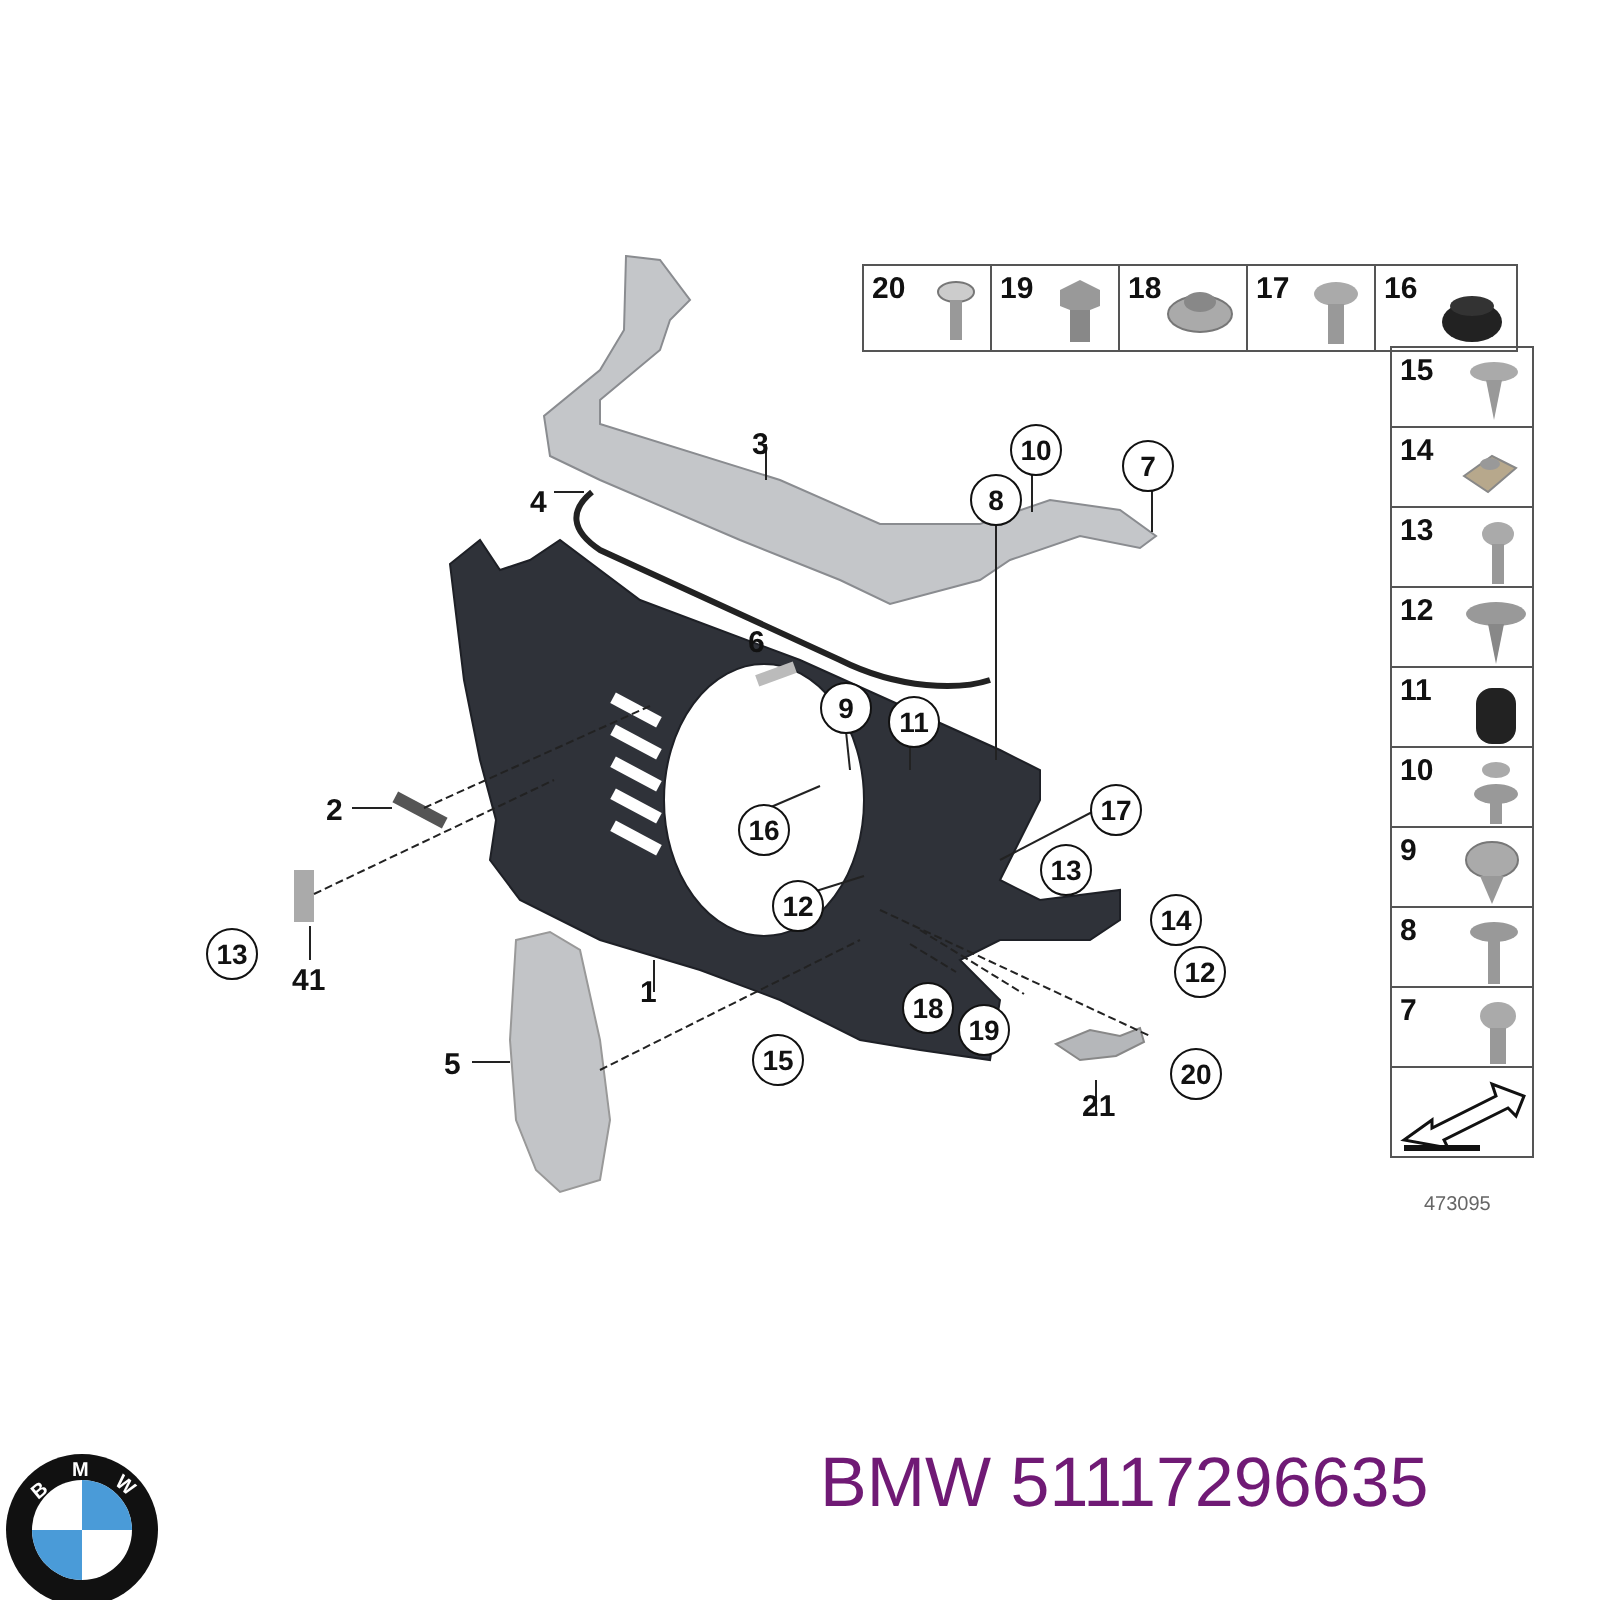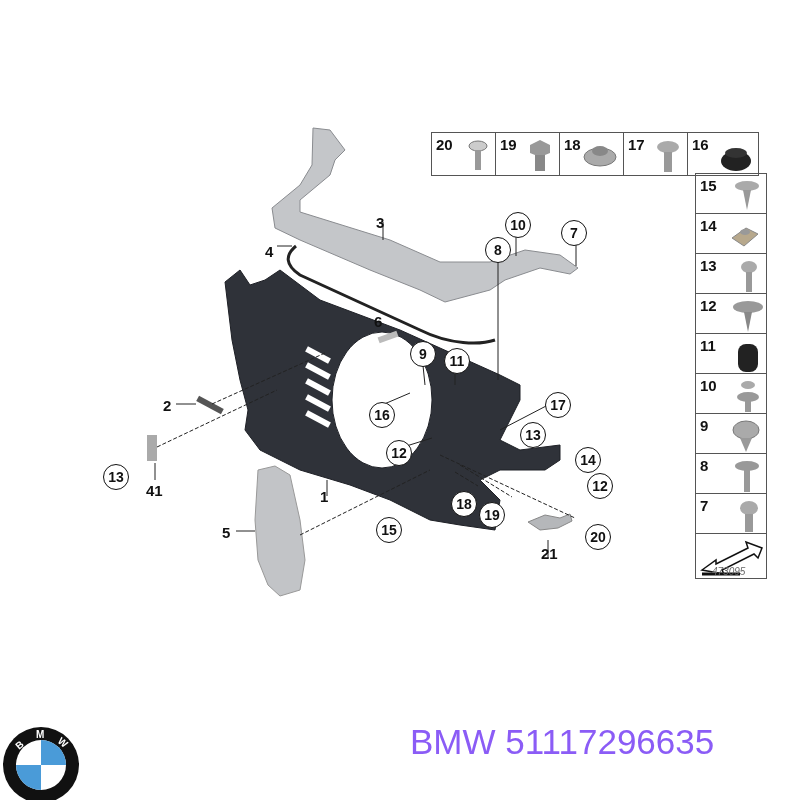--- a/index.html
+++ b/index.html
@@ -8,22 +8,22 @@
   .callout{position:absolute;font-weight:bold;font-size:15px;color:#111;font-family:"Liberation Sans",sans-serif;}
   .circ{position:absolute;width:26px;height:26px;border:1.5px solid #111;border-radius:50%;background:#fff;display:flex;align-items:center;justify-content:center;font-weight:bold;font-size:14px;color:#111;box-sizing:border-box;}
   .legend-row{position:absolute;left:431px;top:132px;display:flex;border:1px solid #555;height:42px;}
   .legend-cell{width:64px;height:42px;border-right:1px solid #555;position:relative;box-sizing:border-box;}
   .legend-cell:last-child{border-right:none;width:70px;}
   .legend-col{position:absolute;left:695px;top:173px;width:70px;border:1px solid #555;border-top:none;}
   .legend-vcell{height:40px;border-top:1px solid #555;position:relative;box-sizing:border-box;}
   .lnum{position:absolute;left:4px;top:3px;font-weight:bold;font-size:15px;color:#111;}
   .lglyph{position:absolute;right:6px;top:6px;}
   .arrow-cell{height:44px;border-top:1px solid #555;position:relative;}
-  .diagram-id{position:absolute;left:712px;top:566px;font-size:10px;color:#666;font-style:italic;}
-  .brand-title{position:absolute;left:410px;top:722px;font-size:35px;color:#8b5cf6;font-family:"Liberation Sans",sans-serif;}
+  .diagram-id{position:absolute;left:712px;top:597px;font-size:10px;color:#666;}
+  .brand-title{position:absolute;left:410px;top:722px;font-size:35px;color:#701a75;font-family:"Liberation Sans",sans-serif;}
   .logo{position:absolute;left:2px;top:726px;width:78px;height:78px;}
 </style>
 </head>
 <body>
 
 <div id="diagram">
 
   <svg width="800" height="800" style="position:absolute;left:0;top:0">
 
     <g fill="#c4c6c9" stroke="#8a8c90" stroke-width="1">

